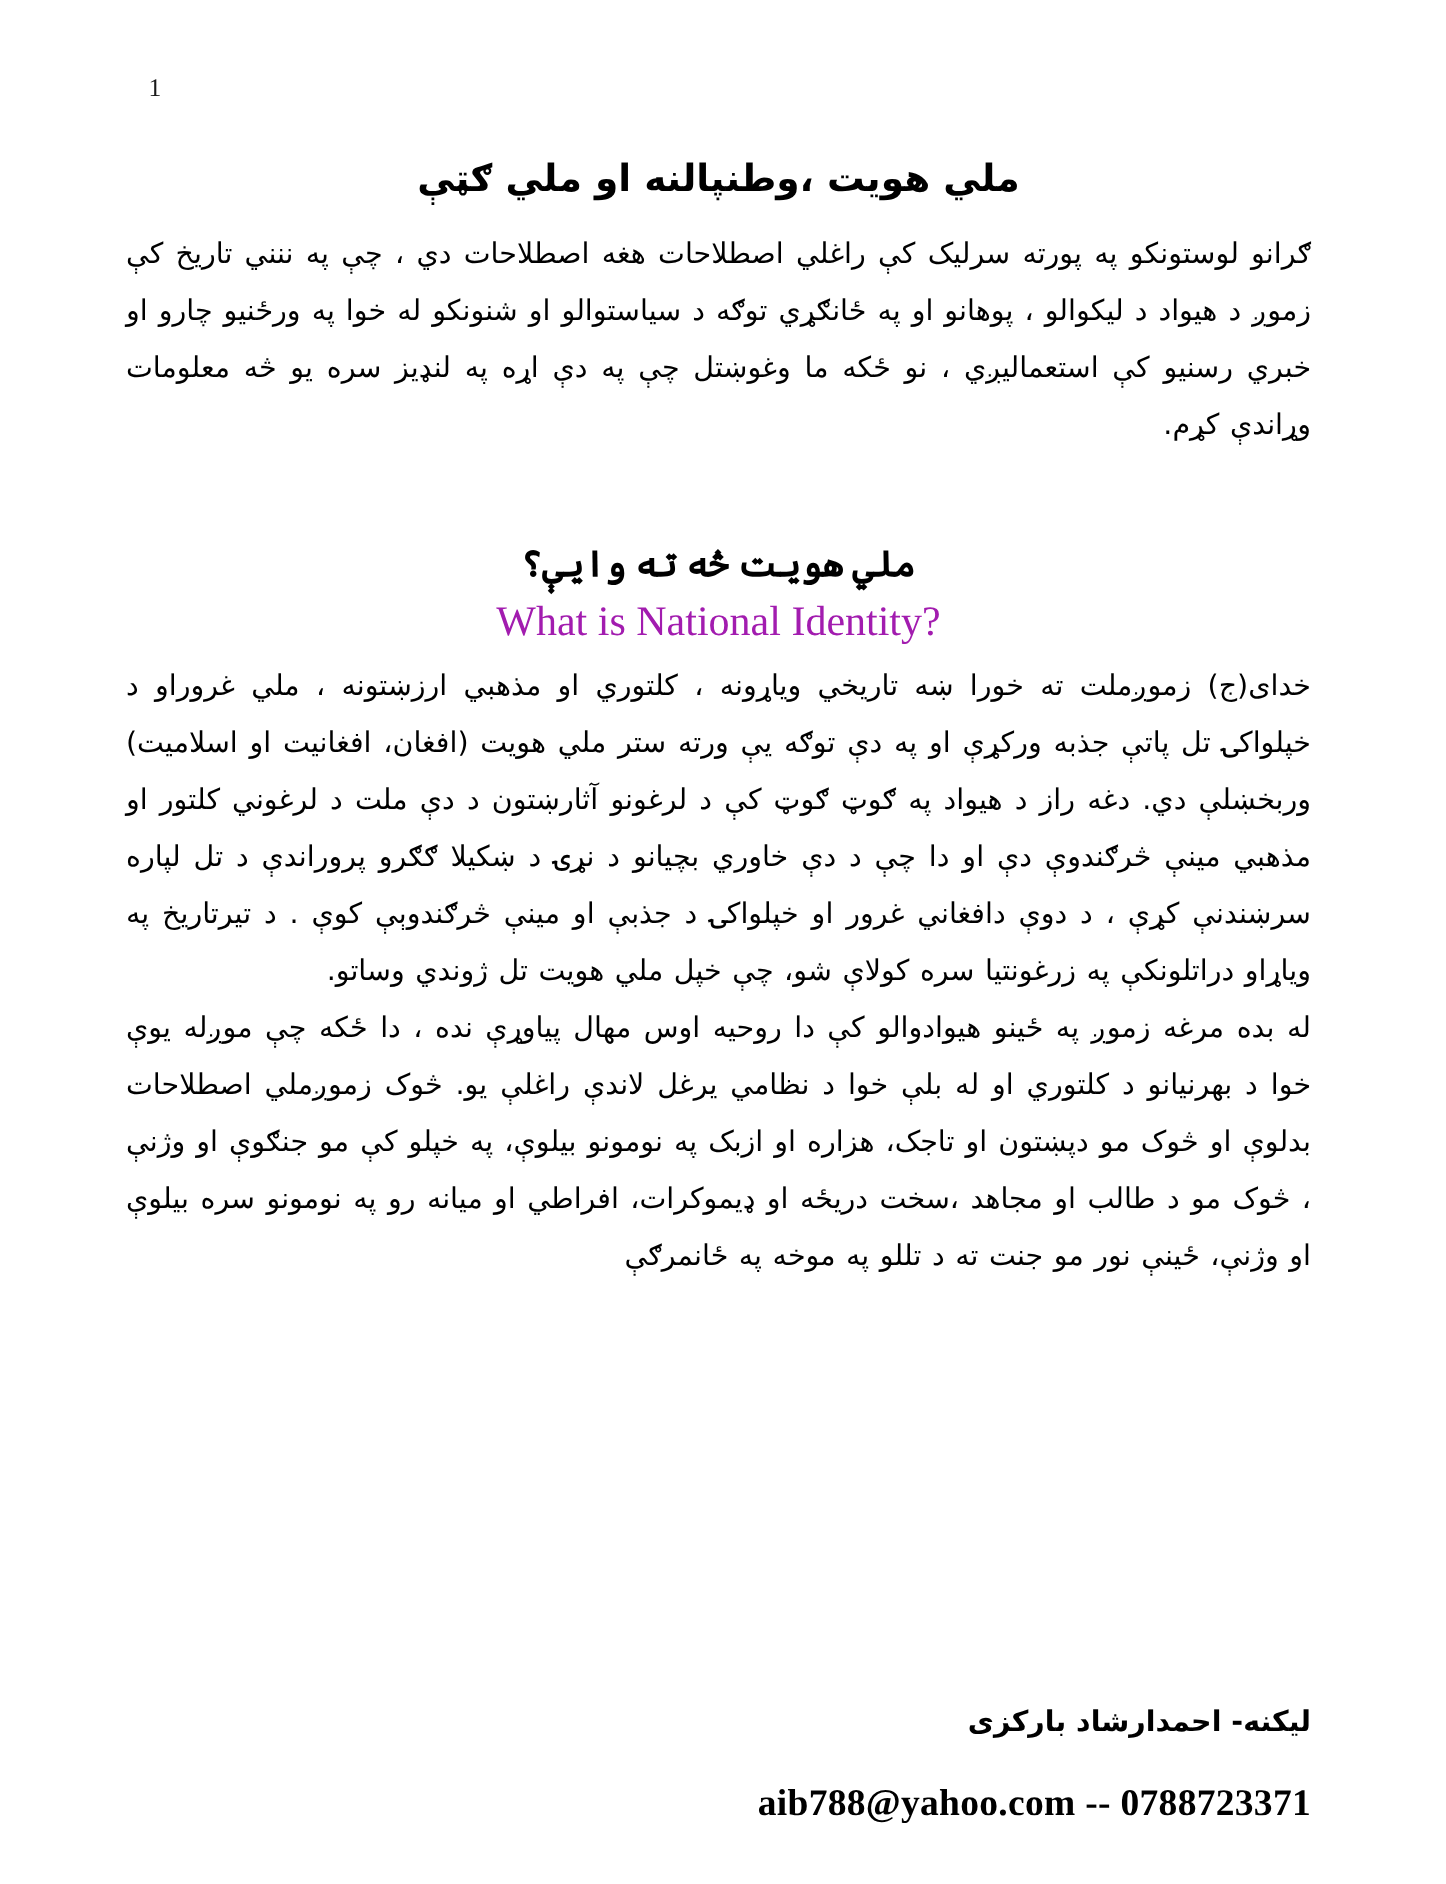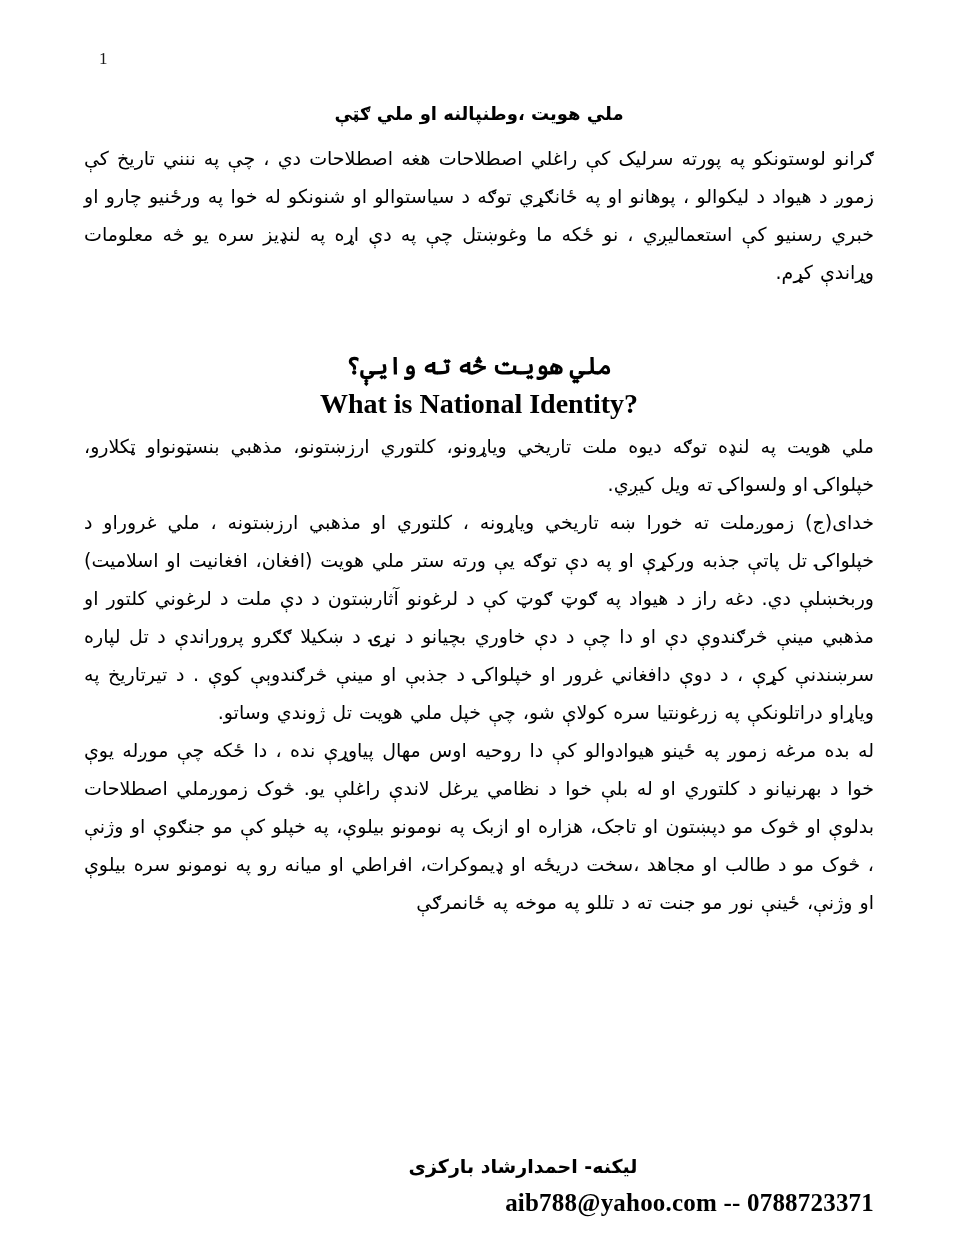--- a/index.html
+++ b/index.html
@@ -42,45 +42,45 @@
     text-align: justify;
     text-align-last: auto;
   }
 
   
   .doc-title {
     margin: 0 0 12px 0;
     text-align: center;
     font-family: "DejaVu Sans", "Liberation Sans", sans-serif;
     font-weight: bold;
-    font-size: 18px;
+    font-size: 25px;
     line-height: 1.5;
     letter-spacing: 0.5px;
     direction: rtl;
   }
 
   .section-heading-ar {
     margin: 0;
     text-align: center;
-    font-family: Liberation Sans, sans-serif;
+    font-family: Liberation Serif, serif;
     font-weight: bold;
     font-size: 24px;
     line-height: 1.6;
     direction: rtl;
   }
 
   .section-heading-en {
     margin: 0 0 4px 0;
     text-align: center;
     direction: ltr;
     font-family: "Liberation Serif", "DejaVu Serif", serif;
-    font-weight: bold;
+    font-weight: normal;
     font-size: 28px;
     line-height: 1.35;
-    color: #000000;
+    color: #a21caf;
   }
 
   
   .body-para {
     margin: 0;
     padding: 0;
     direction: rtl;
     text-align: justify;
     font-family: "DejaVu Sans", "Liberation Sans", sans-serif;
     font-weight: normal;
@@ -97,22 +97,22 @@
   
   .footer {
     position: absolute;
     right: 90px;
     left: 84px;
     bottom: 36px;
     direction: rtl;
     text-align: center;
   }
   .footer-author {
-    margin: 0 0 6px 0;
-    text-align: center;
+    margin: 0 0 24px 0;
+    text-align: right;
     padding-left: 88px;
     direction: rtl;
     font-family: "DejaVu Sans", "Liberation Sans", sans-serif;
     font-weight: bold;
     font-size: 19px;
     line-height: 1.5;
   }
   .footer-contact {
     margin: 0;
     direction: ltr;
@@ -137,21 +137,20 @@
     <h1 class="doc-title">ملي هویت ،وطنپالنه او ملي ګټې</h1>
 
     <p class="body-para">ګرانو لوستونکو په پورته سرلیک کې راغلي اصطلاحات هغه اصطلاحات دي ، چې په ننني تاریخ کې زموږ د هیواد د لیکوالو ، پوهانو او په ځانګړي توګه د سیاستوالو او شنونکو له خوا په ورځنیو چارو او خبري رسنیو کې استعمالیږي ، نو ځکه ما وغوښتل چې په دې اړه په لنډیز سره یو څه معلومات وړاندې کړم.</p>
 
     <div class="spacer-lg"></div>
 
     <h2 class="section-heading-ar">ملي هویت څه ته وایې؟</h2>
 
     <h2 class="section-heading-en">What is National Identity?</h2>
 
-    <p class="body-para">ملي هویت په لنډه توګه دیوه ملت تاریخي ویاړونو، کلتوري ارزښتونو، مذهبي بنسټونواو ټکلارو، خپلواکۍ او ولسواکۍ  ته ویل کیږي.</p>
 
 
     <p class="body-para">خدای(ج) زموږملت ته خورا ښه تاریخي ویاړونه ، کلتوري او مذهبي ارزښتونه ، ملي غروراو د خپلواکۍ تل پاتې جذبه ورکړې او په دې توګه یې ورته ستر ملي هویت (افغان، افغانیت او اسلامیت) وربخښلې دي. دغه راز د هیواد په ګوټ ګوټ کې د لرغونو آثارښتون د دې ملت د لرغوني کلتور او مذهبي مینې څرګندوې دې او دا چې د دې خاوري بچیانو د نړۍ د ښکیلا ګګرو پروراندې د تل لپاره سرښندنې کړې ، د دوې دافغاني غرور او خپلواکۍ  د جذبې او مینې څرګندوېې کوې . د تیرتاریخ په ویاړاو دراتلونکې په زرغونتیا سره کولاې شو، چې خپل ملي هویت تل ژوندي وساتو.</p>
 
     <p class="body-para">له بده مرغه زموږ په ځینو هیوادوالو کې دا روحیه اوس مهال پیاوړې نده ، دا ځکه چې موږله یوې خوا د بهرنیانو د کلتوري او له بلې خوا د نظامي یرغل لاندې راغلې یو. څوک زموږملي اصطلاحات بدلوې او څوک مو دپښتون او تاجک، هزاره او ازبک په نومونو بیلوې،  په خپلو کې مو جنګوې او وژنې ،  څوک مو د طالب او مجاهد ،سخت دریځه او ډیموکرات، افراطي او میانه رو په نومونو سره بیلوې او وژنې، ځینې نور مو جنت ته د تللو په موخه  په ځانمرګې</p>
 
   </div>
 
   <div class="footer">
     <p class="footer-author">لیکنه- احمدارشاد بارکزی</p>

